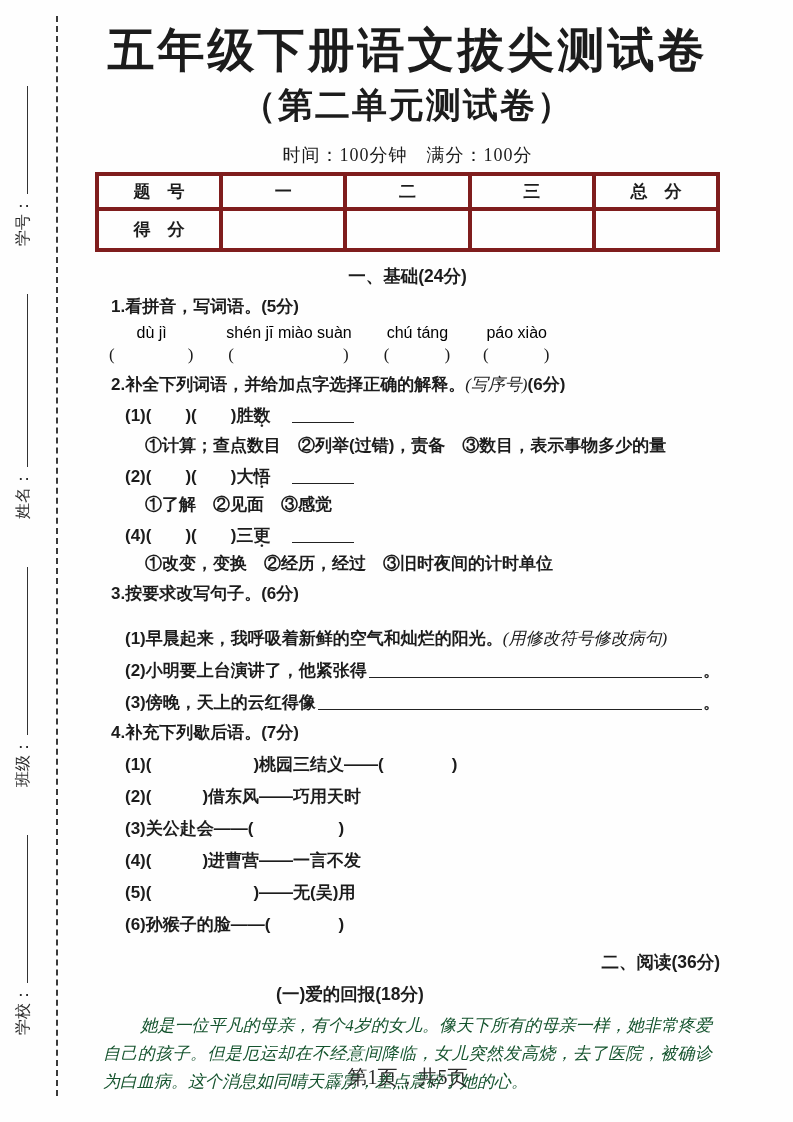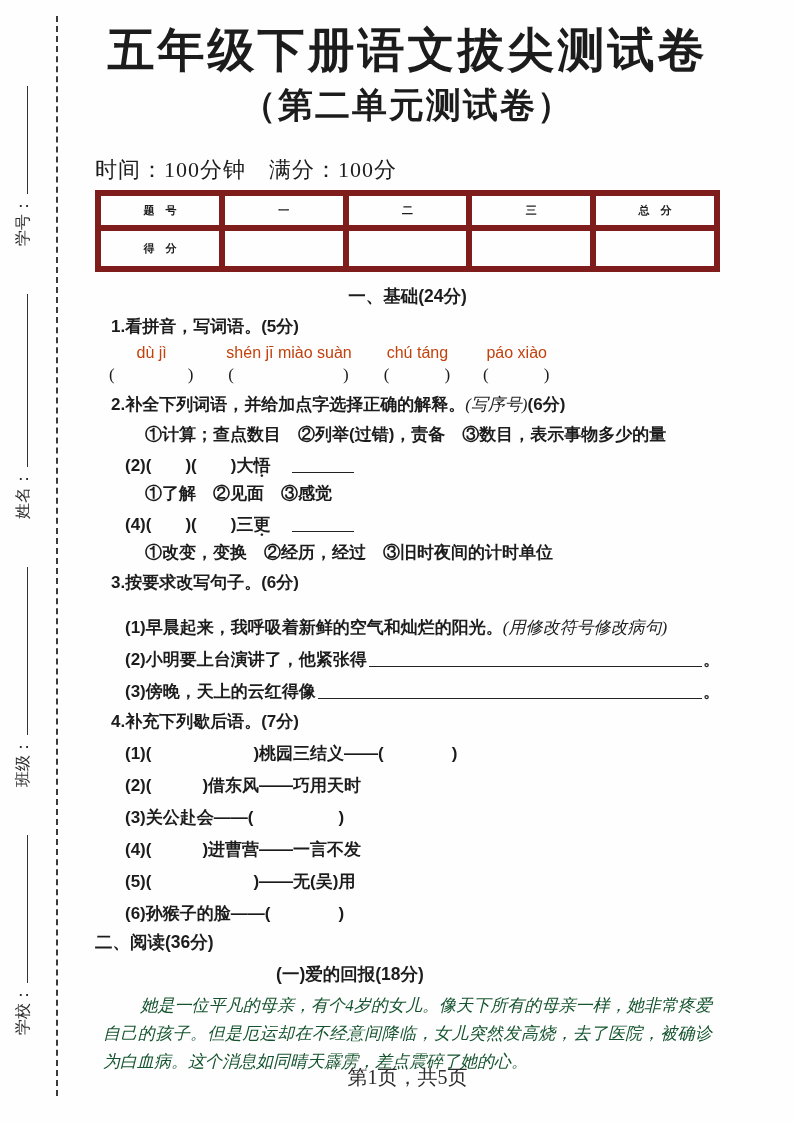--- a/index.html
+++ b/index.html
@@ -22,53 +22,53 @@
   .side-group { display:inline-block; margin-right:44px; }
   .side-blank { display:inline-block; border-bottom:1.6px solid #333; height:5px; margin-left:4px; }
   .w110{width:108px}.w150{width:148px}.w170{width:168px}.w175{width:173px}
   
   .content { position:absolute; left:95px; top:16px; width:625px; }
   .title {
     margin:6px 0 0; text-align:center; font-size:47px; font-weight:700;
     letter-spacing:3px; line-height:1.2; font-family:Liberation Serif, serif;
   }
   .subtitle { margin:4px 0 0; text-align:center; font-size:35px; font-weight:700; letter-spacing:2px; }
-  .meta { text-align:left; font-size:22px; margin-top:26px; letter-spacing:1px; }
+  .meta { text-align:center; font-size:18px; margin-top:14px; letter-spacing:1px; }
   table.score { width:100%; border-collapse:collapse; margin-top:5px; table-layout:fixed; }
   table.score td {
-    border:6px solid #7f1d1d; text-align:center; font-weight:700; font-size:11px;
+    border:4px solid #7f1d1d; text-align:center; font-weight:700; font-size:17px;
     font-family:"Liberation Sans", sans-serif;
   }
   table.score tr:first-child td { height:35px; }
   table.score tr:last-child td  { height:41px; }
   .hei { font-family:"Liberation Sans", sans-serif; font-weight:700; }
   .kai { font-style:italic; font-family:"Liberation Serif", serif; font-weight:400; }
   .sec  { font-size:17.5px; margin:0; }
   .sec1 { margin-top:12px;text-align:center; }
   .stem { margin:7px 0 0 16px; font-size:17px; }
   
   .pinyin-row { display:flex; gap:32px; margin:6px 0 0 14px; }
   .pgroup { display:flex; flex-direction:column; align-items:center; }
-  .pinyin { font-family:"Liberation Sans", sans-serif; font-size:16px; font-weight:400; color:#c2410c; }
+  .pinyin { font-family:"Liberation Sans", sans-serif; font-size:16px; font-weight:400; color:#000000; }
   .pblank { font-size:17px; letter-spacing:1px; margin-top:1px; }
   
   .q-item { margin:8px 0 0 30px; font-size:17px; }
   .du { position:relative; }
   .du::after { content:"•"; position:absolute; left:50%; bottom:-0.62em; transform:translateX(-50%); font-size:0.55em; }
   .sblank { display:inline-block; width:62px; border-bottom:1.6px solid #222; position:relative; top:2px; margin-left:22px; }
   .opts { margin:7px 0 0 50px; font-size:17px; }
   .tight { margin-top:5px; }
   
   .gap-top { margin-top:22px; }
   .fill-row { display:flex; align-items:flex-end; margin:9px 0 0 30px; font-size:17px; }
   .fblank { flex:1; border-bottom:1.6px solid #222; margin:0 1px 4px 2px; }
   
   .xhy { margin:9px 0 0 30px; font-size:17px; }
   
-  .sec2 { margin-top:5px; }
+  .sec2 { margin-top:14px;text-align:right; }
   .r-title { text-align:center; font-size:17.5px; margin:8px 115px 0 0; }
   .passage {
     margin:6px 8px 0; text-indent:2.2em; text-align:justify;
     font-style:italic; font-size:17px; line-height:28px; color:#14532d;
   }
   .footer { position:absolute; left:95px; width:625px; top:1064px; text-align:center; font-size:20px; color:#2a2a2a; }
 </style>
 </head>
 <body>
 
@@ -125,20 +125,21 @@
         <span class="pblank">(　　　)</span>
       </div>
       <div class="pgroup">
         <span class="pinyin">páo xiào</span>
         <span class="pblank">(　　　)</span>
       </div>
     </div>
 
     <p class="stem hei"><span>2.补全下列词语，并给加点字选择正确的解释。</span><span class="kai">(写序号)</span><span>(6分)</span></p>
 
+    <div class="q-item hei"><span>(1)(　　)(　　)胜</span><span class="du">数</span><span class="sblank"></span></div>
     <div class="opts hei">①计算；查点数目　②列举(过错)，责备　③数目，表示事物多少的量</div>
 
     <div class="q-item hei"><span>(2)(　　)(　　)大</span><span class="du">悟</span><span class="sblank"></span></div>
     <div class="opts hei tight">①了解　②见面　③感觉</div>
 
     <div class="q-item hei"><span>(4)(　　)(　　)三</span><span class="du">更</span><span class="sblank"></span></div>
     <div class="opts hei tight">①改变，变换　②经历，经过　③旧时夜间的计时单位</div>
 
     <p class="stem hei">3.按要求改写句子。(6分)</p>
     <div class="q-item hei gap-top"><span>(1)早晨起来，我呼吸着新鲜的空气和灿烂的阳光。</span><span class="kai">(用修改符号修改病句)</span></div>

